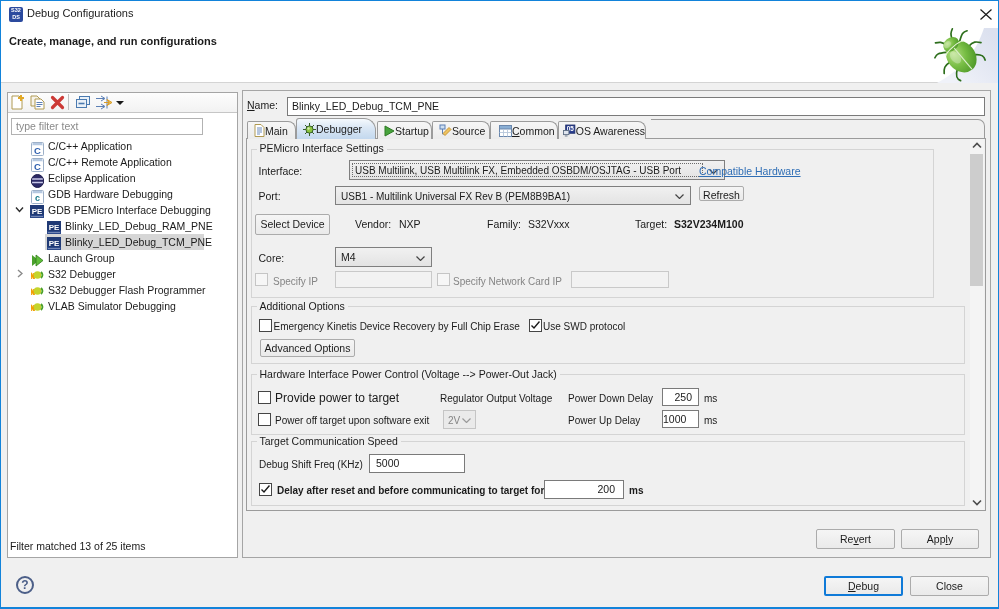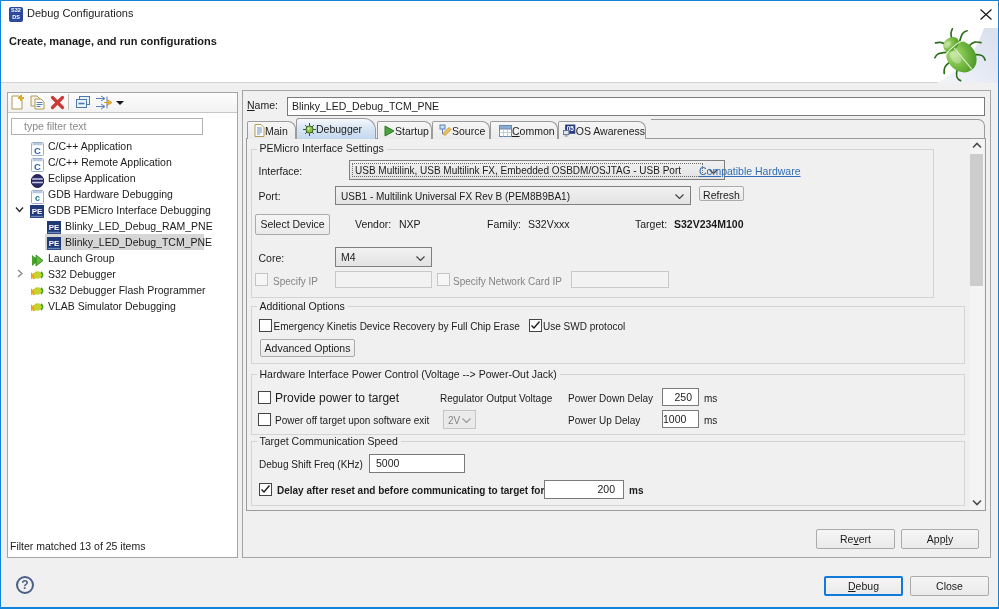--- a/index.html
+++ b/index.html
@@ -95,21 +95,21 @@
     <path d="M3.5 8.5 H9.5" stroke="#4a7ab0" stroke-width="1.6"></path>
   </svg>
   <svg class="a" style="left:94px;top:94px" width="18" height="15" viewBox="0 0 18 15">
     <path d="M1 3.5 H9 M6 1 L10 3.5 L6 6" stroke="#5b7fb5" fill="none"></path>
     <path d="M1 11.5 H9 M6 9 L10 11.5 L6 14" stroke="#5b7fb5" fill="none"></path>
     <path d="M12 1.5 V13.5" stroke="#5b7fb5"></path>
     <path d="M9 7.5 H14 L12 4.5 L17 7.5 L12 10.5 L14 7.5" stroke="#d89c28" fill="#edc55a"></path>
   </svg>
   <div class="a" style="left:115px;top:100px;width:0;height:0;border-left:4px solid transparent;border-right:4px solid transparent;border-top:4px solid #1a1a1a"></div>
 
-  <div class="a" style="left:10px;top:117px;width:192px;height:17px;background:#fff;border:1px solid #b2b2b2;color:#8a8a8a;font-size:10.5px;line-height:15px;padding-left:12px">type filter text</div>
+  <div class="a" style="left:10px;top:117px;width:192px;height:17px;background:#fff;border:1px solid #b2b2b2;color:#8a8a8a;font-size:10.5px;line-height:15px;padding-left:4px">type filter text</div>
 
   <svg class="a" style="left:14px;top:205px" width="9" height="7" viewBox="0 0 9 7">
       <path d="M1 1.5 L4.5 5.5 L8 1.5" stroke="#2d2d2d" stroke-width="1.4" fill="none"></path>
     </svg>
   <svg class="a" style="left:16px;top:268px" width="6" height="9" viewBox="0 0 6 9">
       <path d="M1 1 L5 4.5 L1 8" stroke="#8b8b8b" stroke-width="1.4" fill="none"></path>
     </svg>
   <div class="a" style="left:44px;top:233.0px;width:159px;height:16px;background:#d6d6d6"></div>
 
   <svg class="a" style="left:30px;top:141px" width="13" height="14" viewBox="0 0 13 14">

